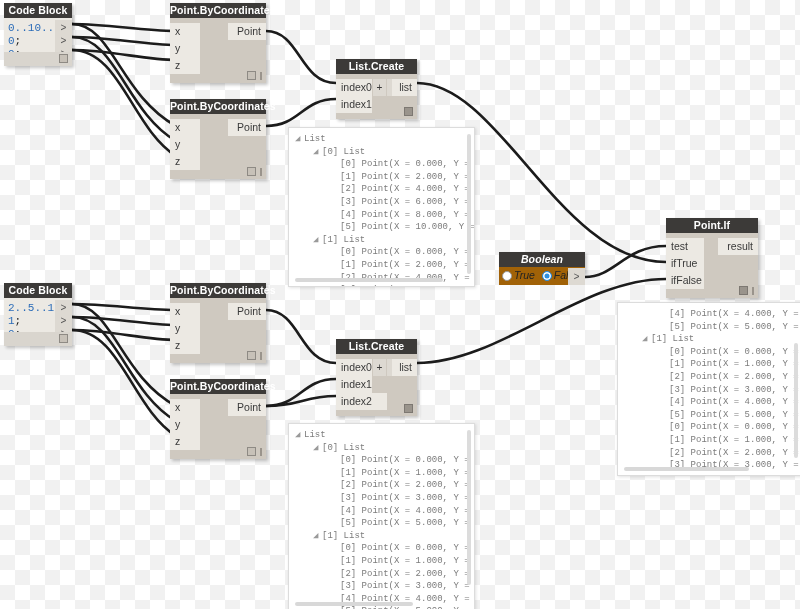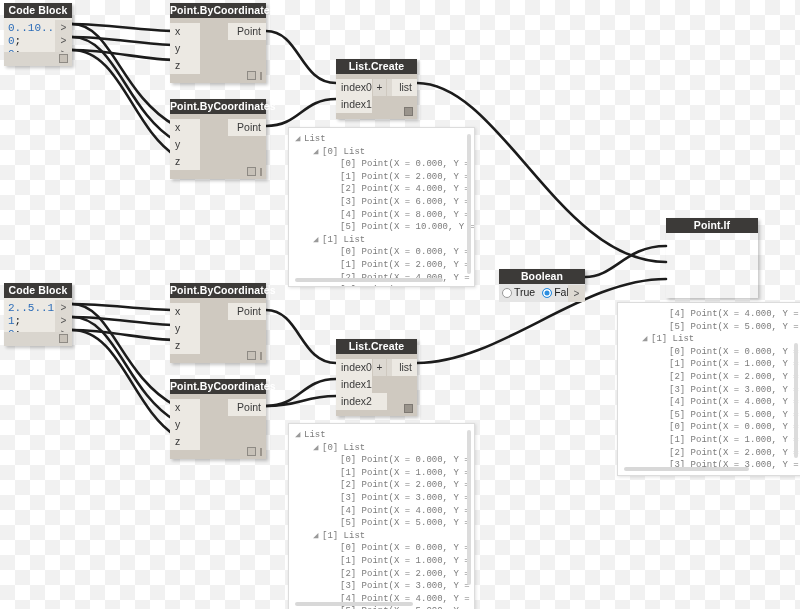--- a/index.html
+++ b/index.html
@@ -44,21 +44,21 @@
   
   .cb .nbody{background:#ece9e3;}
   .cbline{position:absolute;left:4px;font-size:11px;
           font-family:"Liberation Mono",monospace;color:#1e1e1e;white-space:pre;}
   .cbnum{color:#2b6cb8;}
   .cbout{position:absolute;right:0;width:17px;height:16px;line-height:16px;
          text-align:center;font-size:10px;color:#555;background:#ddd9d2;}
   .cbbottom{position:absolute;left:0;right:0;bottom:0;height:14px;background:#d9d5ce;}
 
   
-  .bool .nbody{background:#e5e5e5;height:17px;padding-left:16px;}
+  .bool .nbody{background:#a16207;height:17px;padding-left:16px;}
   .radiorow{position:absolute;left:0;top:0;height:17px;line-height:17px;font-size:10.5px;color:#222;
             display:flex;align-items:center;gap:2px;padding-left:3px;}
   .radio{width:8px;height:8px;border-radius:50%;border:1px solid #9a9a9a;background:#fff;display:inline-block;}
   .radio.on{background:#2e8fe0;border-color:#2e8fe0;box-shadow:inset 0 0 0 1.5px #ffffff;}
   .rlabel{margin-right:5px;}
 
   
   .preview{position:absolute;background:#ffffff;border:1px solid #dcdcdc;
            box-shadow:1px 1px 3px rgba(0,0,0,.12);z-index:8;overflow:hidden;
            font-family:"Liberation Mono",monospace;font-size:9px;color:#7c7c7c;}
@@ -261,35 +261,45 @@
       <div class="pvrow" style="padding-left: 36px;"><span class="caret"></span><span>[1] Point(X = 1.000, Y = 1.0€</span></div>
       <div class="pvrow" style="padding-left: 36px;"><span class="caret"></span><span>[2] Point(X = 2.000, Y = 1.0€</span></div>
       <div class="pvrow" style="padding-left: 36px;"><span class="caret"></span><span>[3] Point(X = 3.000, Y = 1.0€</span></div>
       <div class="pvrow" style="padding-left: 36px;"><span class="caret"></span><span>[4] Point(X = 4.000, Y = 1.0€</span></div>
       <div class="pvrow" style="padding-left: 36px;"><span class="caret"></span><span>[5] Point(X = 5.000, Y = 1.0€</span></div>
     </div>
   <div class="hscroll" style="width:118px;"></div>
   <div class="vscroll" style="top:6px;height:155px;"></div>
 </div>
 
-<div class="node bool" style="left:499px;top:269px;width:86px;height:21px;">
+<div class="node bool" style="left:499px;top:252px;width:86px;height:21px;font-style:italic;">
   <div class="nhead">Boolean</div>
   <div class="nbody" style="height:18px;position:relative;">
     <div class="radiorow">
       <span class="radio"></span>
       <span class="rlabel">True</span>
       <span class="radio on"></span>
       <span class="rlabel">False</span>
     </div>
     <div class="cbout" style="top:1px;height:17px;line-height:17px;">&gt;</div>
   </div>
 </div>
 
 <div class="node" style="left:666px;top:218px;width:92px;height:80px;">
   <div class="nhead">Point.If</div>
+  <div class="nbody" style="height:65px;">
+    <div class="port" style="top:5px;width:38px;">test</div>
+    <div class="port" style="top:22px;width:38px;">ifTrue</div>
+    <div class="port" style="top:39px;width:38px;">ifFalse</div>
+    <div class="port out" style="top:5px;width:40px;">result</div>
+    <div class="nfoot">
+        <span class="sq filled"></span>
+        <span class="bar"></span>
+      </div>
+  </div>
 </div>
 
 <div class="preview" style="left:617px;top:302px;width:183px;height:172px;">
   <div style="padding:5px 0 0 6px;">
       <div class="pvrow" style="padding-left: 36px;"><span class="caret"></span><span>[4] Point(X = 4.000, Y = 1.0€</span></div>
       <div class="pvrow" style="padding-left: 36px;"><span class="caret"></span><span>[5] Point(X = 5.000, Y = 1.0€</span></div>
       <div class="pvrow" style="padding-left: 18px;"><span class="caret">◢</span><span>[1] List</span></div>
       <div class="pvrow" style="padding-left: 36px;"><span class="caret"></span><span>[0] Point(X = 0.000, Y = 1.0€</span></div>
       <div class="pvrow" style="padding-left: 36px;"><span class="caret"></span><span>[1] Point(X = 1.000, Y = 1.0€</span></div>
       <div class="pvrow" style="padding-left: 36px;"><span class="caret"></span><span>[2] Point(X = 2.000, Y = 1.0€</span></div>

